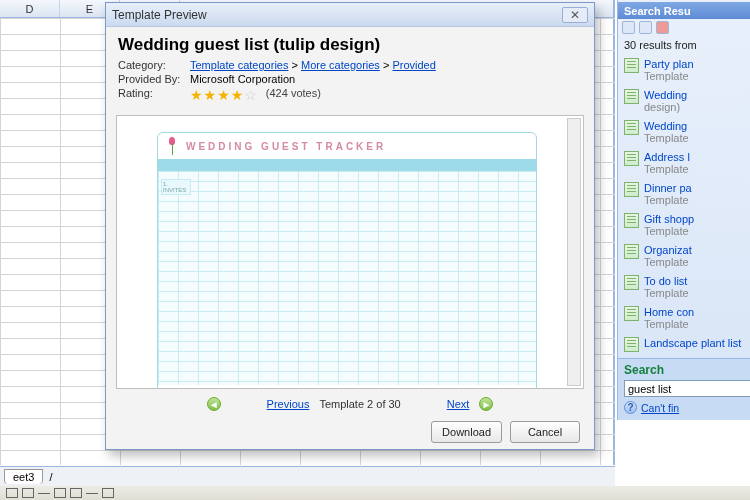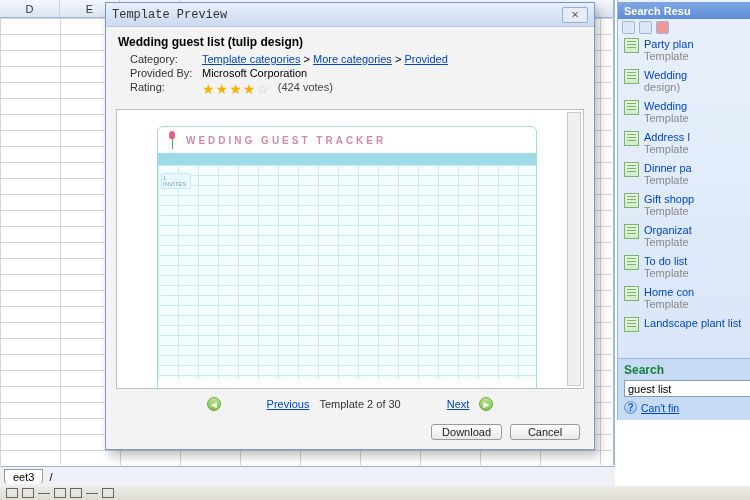--- a/index.html
+++ b/index.html
@@ -54,32 +54,31 @@
   .dialog {
     position: absolute; left: 105px; top: 2px; width: 490px; height: 448px;
     background: #f3f3f3; border: 1px solid #7a98c8; 
     box-shadow: 4px 6px 10px rgba(0,0,0,.25);
     display: flex; flex-direction: column;
   }
   .titlebar {
     height: 24px; background: linear-gradient(#e8eff9,#cbdaf0);
     display: flex; align-items: center; padding: 0 6px;
     border-bottom: 1px solid #b5c9e7;
-    font-family: Liberation Mono, monospace;
   }
   .titlebar .t { flex: 1; font-size: 12px; color: #333; }
   .titlebar .x {
     width: 26px; height: 16px; background:#e5ecf7;
     border: 1px solid #98aed2; border-radius: 2px;
     display:flex;align-items:center;justify-content:center;
     font-size: 12px; color:#555;
   }
   .meta { padding: 8px 12px 4px 12px; }
-  .meta h2 { font-size: 12px; font-weight: bold; margin-bottom: 4px; }
-  .meta-row { display: flex; margin: 2px 12px; }
+  .meta h2 { font-size: 17px; font-weight: bold; margin-bottom: 4px; }
+  .meta-row { display: flex; margin: 2px 0; }
   .meta-row .lbl { width: 72px; color:#333; }
   .meta-row a { color: #0046c8; text-decoration: underline; }
   .stars { letter-spacing: 1px; font-size: 14px; }
   .stars .full { color: #f5b301; }
   .stars .empty { color: #ccc; }
   .votes { margin-left: 8px; color:#444; }
 
   .preview-area {
     flex: 1; margin: 6px 10px 4px 10px; background: #fff;
     border: 1px solid #bfbfbf; position: relative; overflow: hidden;
@@ -132,21 +131,21 @@
     width:14px; height:14px; border-radius:50%; background:linear-gradient(#bfe39a,#7cc243);
     display:inline-flex; align-items:center; justify-content:center;
     font-size:10px; color:#fff; border:1px solid #6caa2f;
   }
 
   .button-row {
     height: 34px; display:flex; justify-content:flex-end; align-items:center;
     gap: 8px; padding-right: 14px;
   }
   .btn {
-    min-width: 70px; height: 16px; padding: 0 10px;
+    min-width: 70px; height: 22px; padding: 0 10px;
     background: linear-gradient(#fefefe,#e8e8e8);
     border: 1px solid #9a9a9a; border-radius: 3px;
     font-size: 11px; color:#222;
   }
 
   
   .pane {
     position:absolute; right:0; top:0; width:133px; height:420px;
     background: linear-gradient(#e9f0fb,#d7e5f7);
     border-left: 1px solid #9cb6e4; padding: 2px 0 0 0;
@@ -283,20 +282,21 @@
   </div>
 </div>
 
 <div class="pane">
   <div class="pane-head">Search Resu</div>
   <div class="pane-tools">
     <span class="pt"></span>
     <span class="pt"></span>
     <span class="pt r"></span>
   </div>
+  <div class="pane-sub">30 results from</div>
   <div class="pane-list" id="pane-list">
       <div class="pane-item">
         <span class="ic"></span>
         <span class="txt"><span class="main">Party plan</span><br><span class="sub">Template</span></span>
       </div>
       <div class="pane-item">
         <span class="ic"></span>
         <span class="txt"><span class="main">Wedding</span><br><span class="sub">design)</span></span>
       </div>
       <div class="pane-item">

